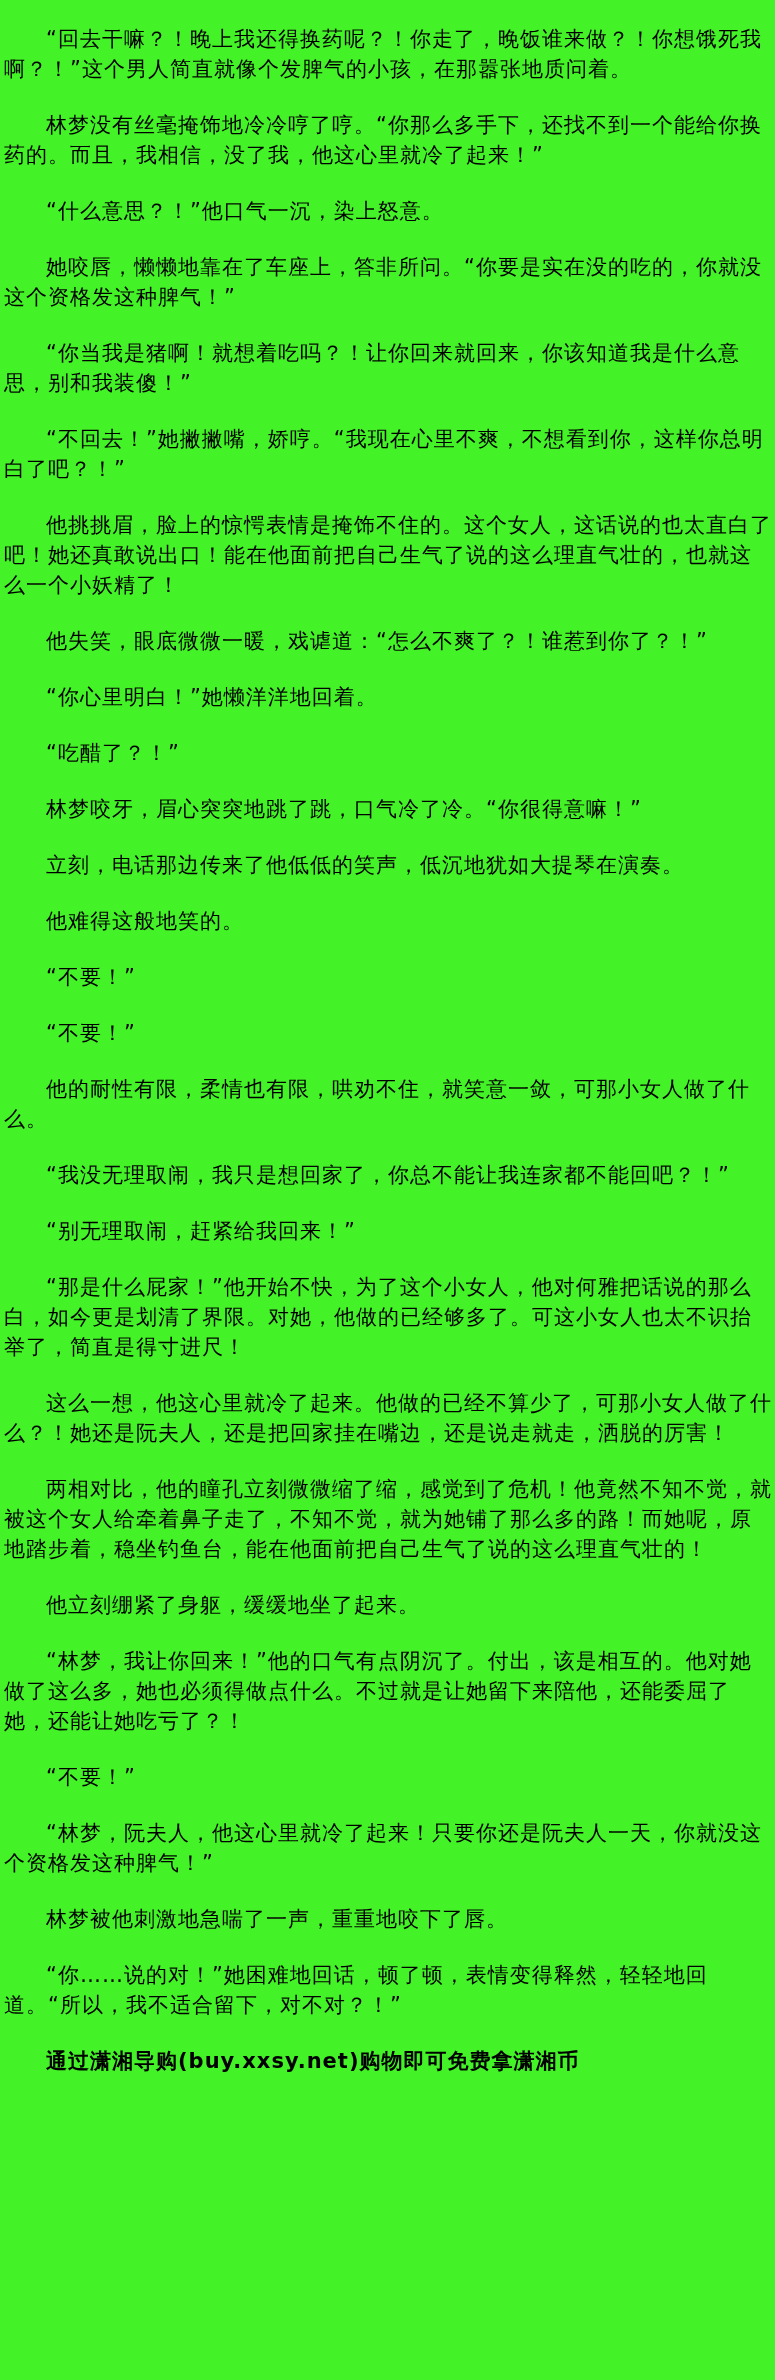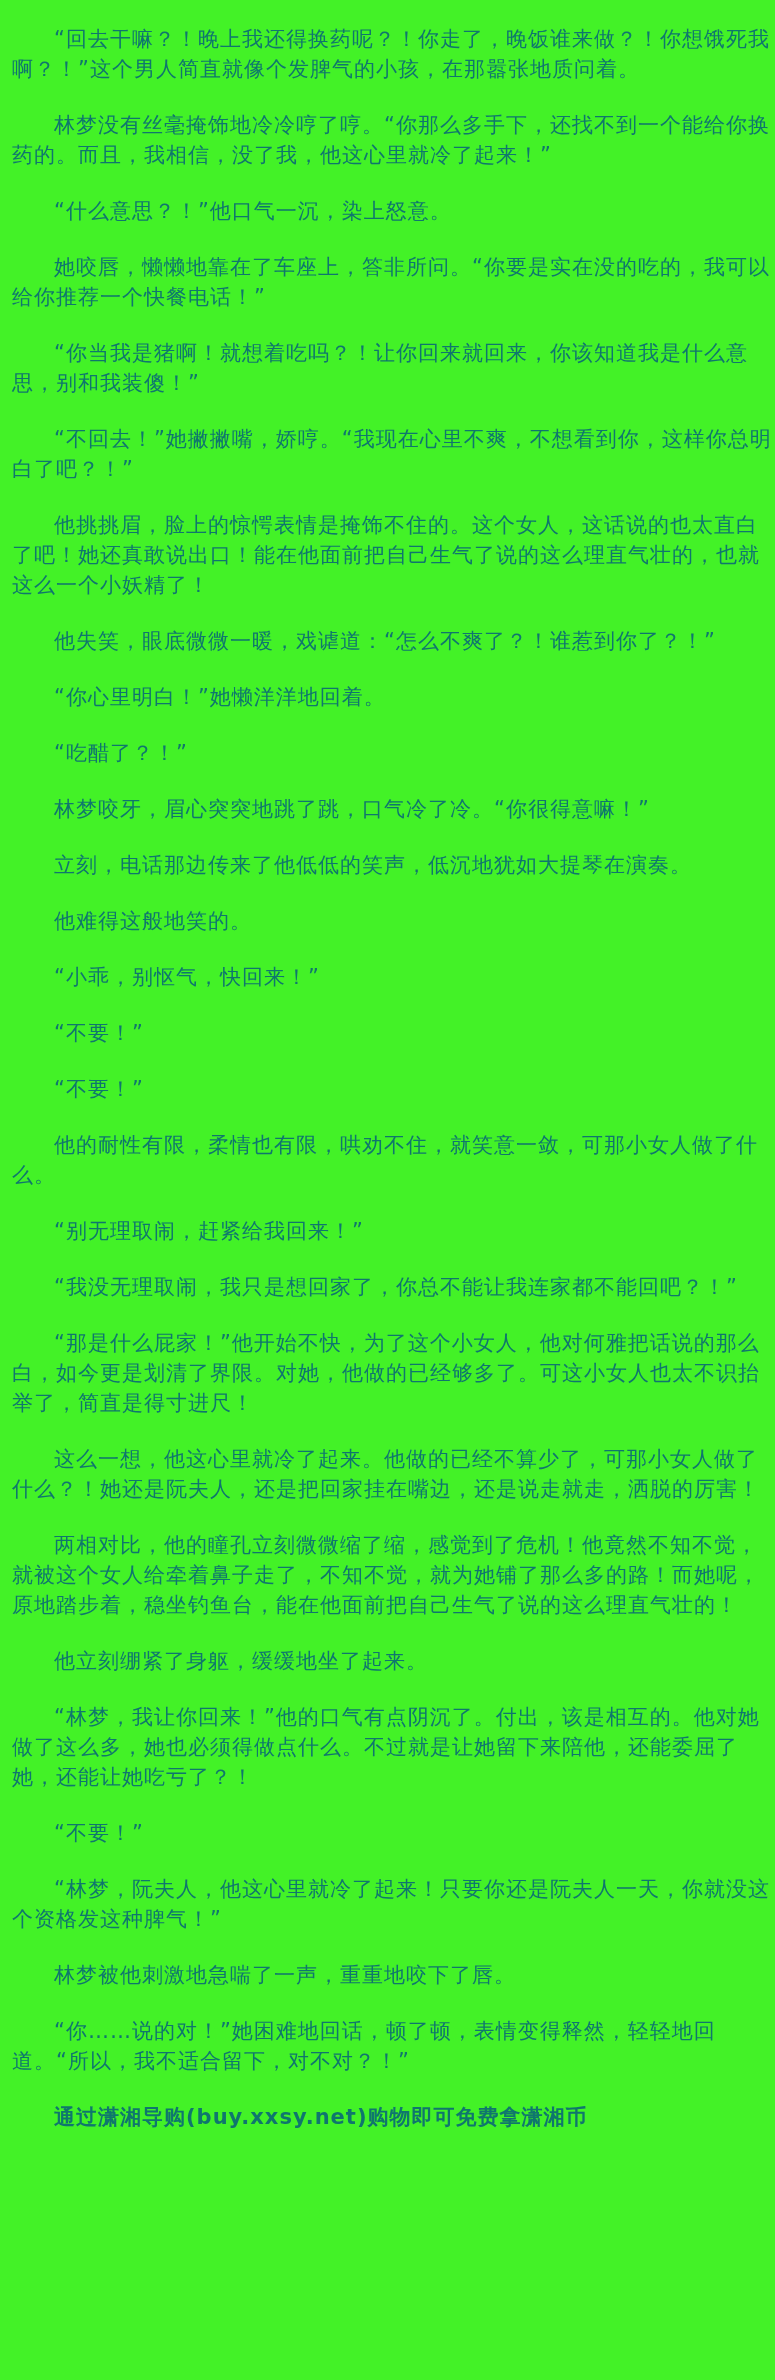--- a/index.html
+++ b/index.html
@@ -10,22 +10,22 @@
     width: 775px;
     height: 2380px;
     background: #43f227;
     overflow: hidden;
     font-family: "DejaVu Sans", sans-serif;
   }
   .novel-page {
     box-sizing: border-box;
     width: 775px;
     height: 2380px;
-    padding: 24px 2px 0 12px;
-    color: #0f766e;
+    padding: 24px 2px 0 4px;
+    color: #000000;
     font-size: 21px;
     line-height: 30px;
   }
   .novel-page p {
     margin: 0 0 26px 0;
     text-indent: 2em;
     word-break: break-all;
     letter-spacing: 1px;
   }
   .novel-page p.promo {
@@ -33,36 +33,35 @@
     font-weight: bold;
   }
 </style>
 </head>
 <body>
 
 <div class="novel-page">
   <p>“回去干嘛？！晚上我还得换药呢？！你走了，晚饭谁来做？！你想饿死我啊？！”这个男人简直就像个发脾气的小孩，在那嚣张地质问着。</p>
   <p>林梦没有丝毫掩饰地冷冷哼了哼。“你那么多手下，还找不到一个能给你换药的。而且，我相信，没了我，他这心里就冷了起来！”</p>
   <p>“什么意思？！”他口气一沉，染上怒意。</p>
-  <p>她咬唇，懒懒地靠在了车座上，答非所问。“你要是实在没的吃的，我可以给你推荐一个快餐电话！”</p>
+  <p>她咬唇，懒懒地靠在了车座上，答非所问。“你要是实在没的吃的，你就没这个资格发这种脾气！”</p>
   <p>“你当我是猪啊！就想着吃吗？！让你回来就回来，你该知道我是什么意思，别和我装傻！”</p>
   <p>“不回去！”她撇撇嘴，娇哼。“我现在心里不爽，不想看到你，这样你总明白了吧？！”</p>
   <p>他挑挑眉，脸上的惊愕表情是掩饰不住的。这个女人，这话说的也太直白了吧！她还真敢说出口！能在他面前把自己生气了说的这么理直气壮的，也就这么一个小妖精了！</p>
   <p>他失笑，眼底微微一暖，戏谑道：“怎么不爽了？！谁惹到你了？！”</p>
   <p>“你心里明白！”她懒洋洋地回着。</p>
   <p>“吃醋了？！”</p>
   <p>林梦咬牙，眉心突突地跳了跳，口气冷了冷。“你很得意嘛！”</p>
   <p>立刻，电话那边传来了他低低的笑声，低沉地犹如大提琴在演奏。</p>
   <p>他难得这般地笑的。</p>
-  <p>“小乖，别怄气，快回来！”</p>
   <p>“不要！”</p>
   <p>“不要！”</p>
   <p>他的耐性有限，柔情也有限，哄劝不住，就笑意一敛，可那小女人做了什么。</p>
+  <p>“我没无理取闹，我只是想回家了，你总不能让我连家都不能回吧？！”</p>
   <p>“别无理取闹，赶紧给我回来！”</p>
-  <p>“我没无理取闹，我只是想回家了，你总不能让我连家都不能回吧？！”</p>
   <p>“那是什么屁家！”他开始不快，为了这个小女人，他对何雅把话说的那么白，如今更是划清了界限。对她，他做的已经够多了。可这小女人也太不识抬举了，简直是得寸进尺！</p>
   <p>这么一想，他这心里就冷了起来。他做的已经不算少了，可那小女人做了什么？！她还是阮夫人，还是把回家挂在嘴边，还是说走就走，洒脱的厉害！</p>
   <p>两相对比，他的瞳孔立刻微微缩了缩，感觉到了危机！他竟然不知不觉，就被这个女人给牵着鼻子走了，不知不觉，就为她铺了那么多的路！而她呢，原地踏步着，稳坐钓鱼台，能在他面前把自己生气了说的这么理直气壮的！</p>
   <p>他立刻绷紧了身躯，缓缓地坐了起来。</p>
   <p>“林梦，我让你回来！”他的口气有点阴沉了。付出，该是相互的。他对她做了这么多，她也必须得做点什么。不过就是让她留下来陪他，还能委屈了她，还能让她吃亏了？！</p>
   <p>“不要！”</p>
   <p>“林梦，阮夫人，他这心里就冷了起来！只要你还是阮夫人一天，你就没这个资格发这种脾气！”</p>
   <p>林梦被他刺激地急喘了一声，重重地咬下了唇。</p>
   <p>“你……说的对！”她困难地回话，顿了顿，表情变得释然，轻轻地回道。“所以，我不适合留下，对不对？！”</p>
   <p class="promo">通过潇湘导购(buy.xxsy.net)购物即可免费拿潇湘币</p>

